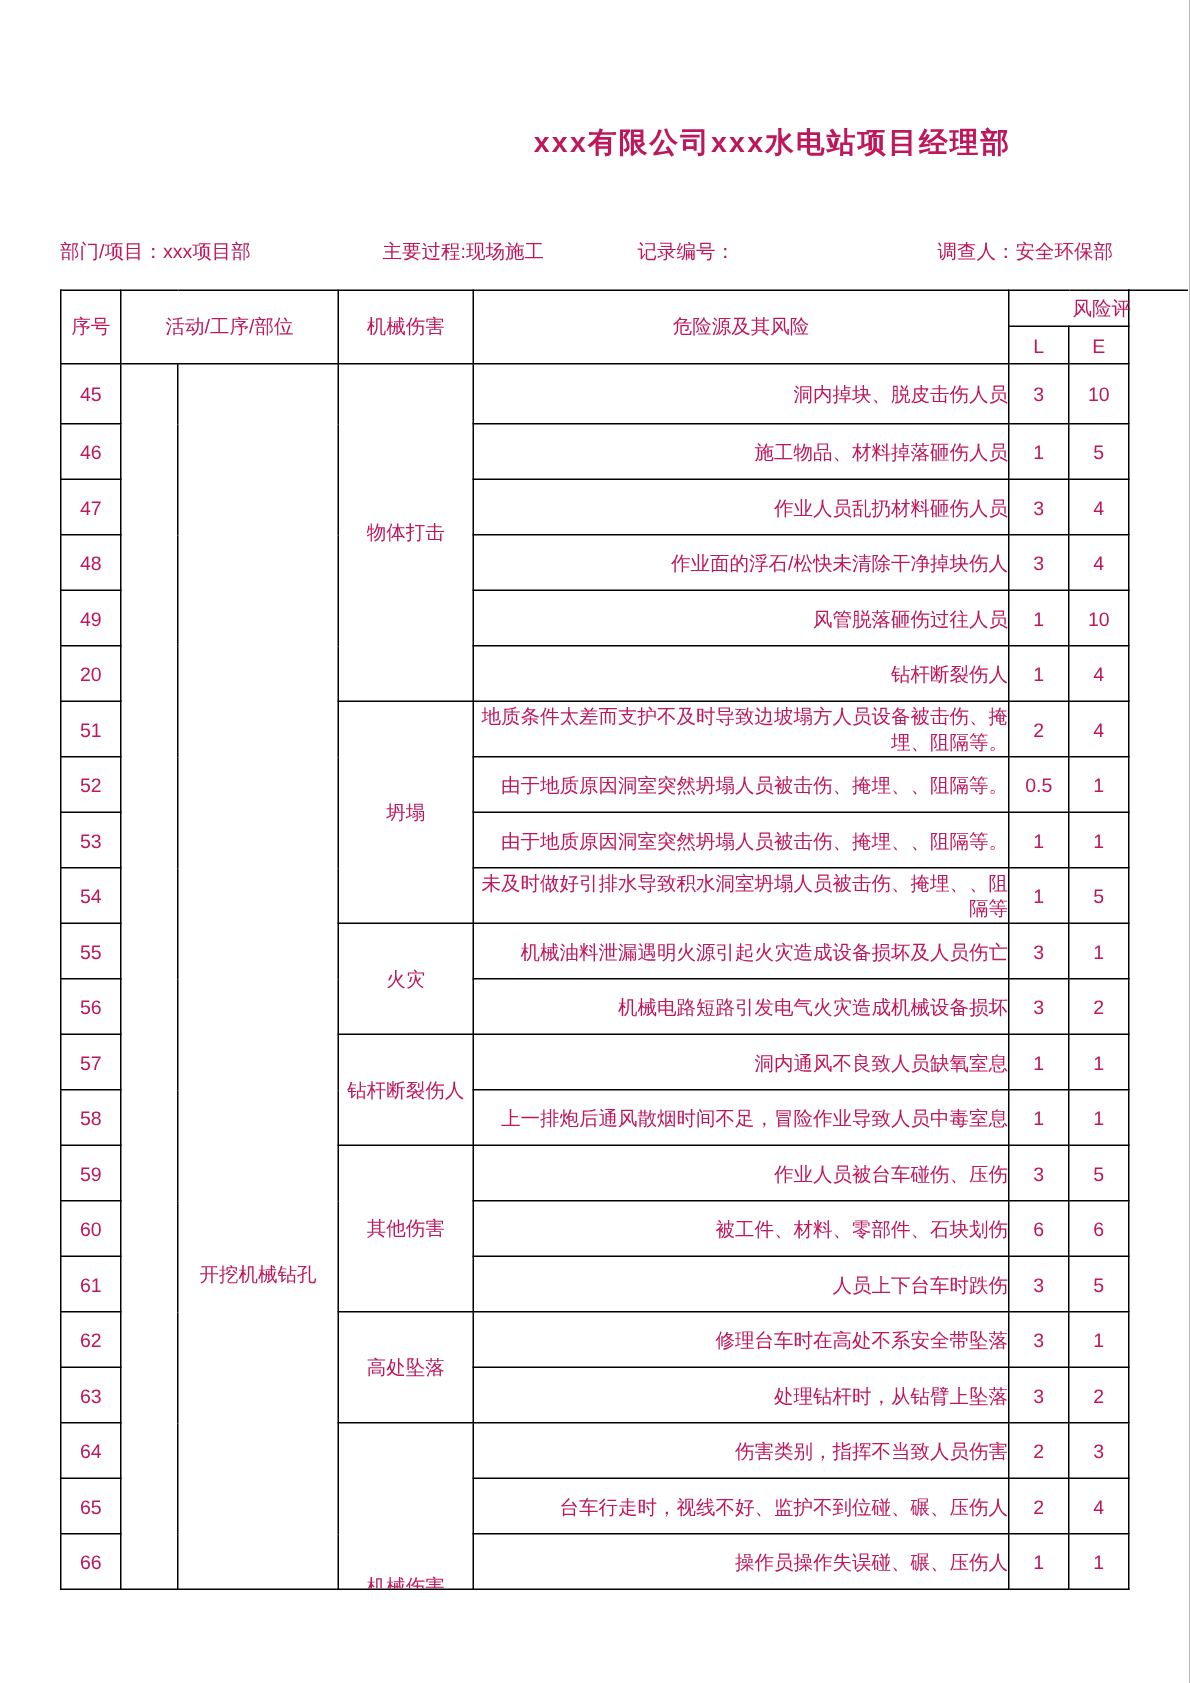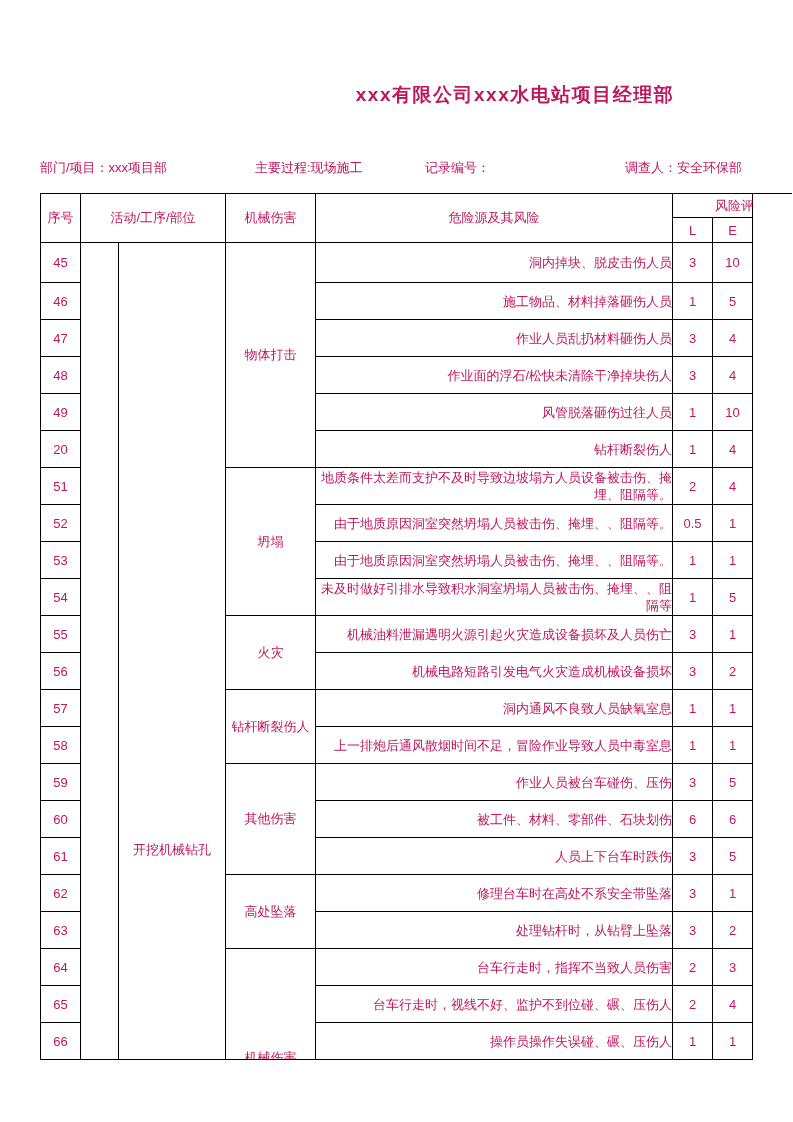--- a/index.html
+++ b/index.html
@@ -239,21 +239,21 @@
           <td class="c-center">63</td>
           <td class="hazard">处理钻杆时，从钻臂上坠落</td>
           <td class="c-center">3</td>
           <td class="c-center">2</td>
         </tr>
         <tr>
           <td class="c-center">64</td>
           <td class="cat cat-clipped no-bottom" rowspan="3">
             <span class="lbl">机械伤害</span>
           </td>
-          <td class="hazard">台车行走时，指挥不当致人员伤害</td>
+          <td class="hazard">伤害类别，指挥不当致人员伤害</td>
           <td class="c-center">2</td>
           <td class="c-center">3</td>
         </tr>
         <tr>
           <td class="c-center">65</td>
           <td class="hazard">台车行走时，视线不好、监护不到位碰、碾、压伤人</td>
           <td class="c-center">2</td>
           <td class="c-center">4</td>
         </tr>
         <tr>

